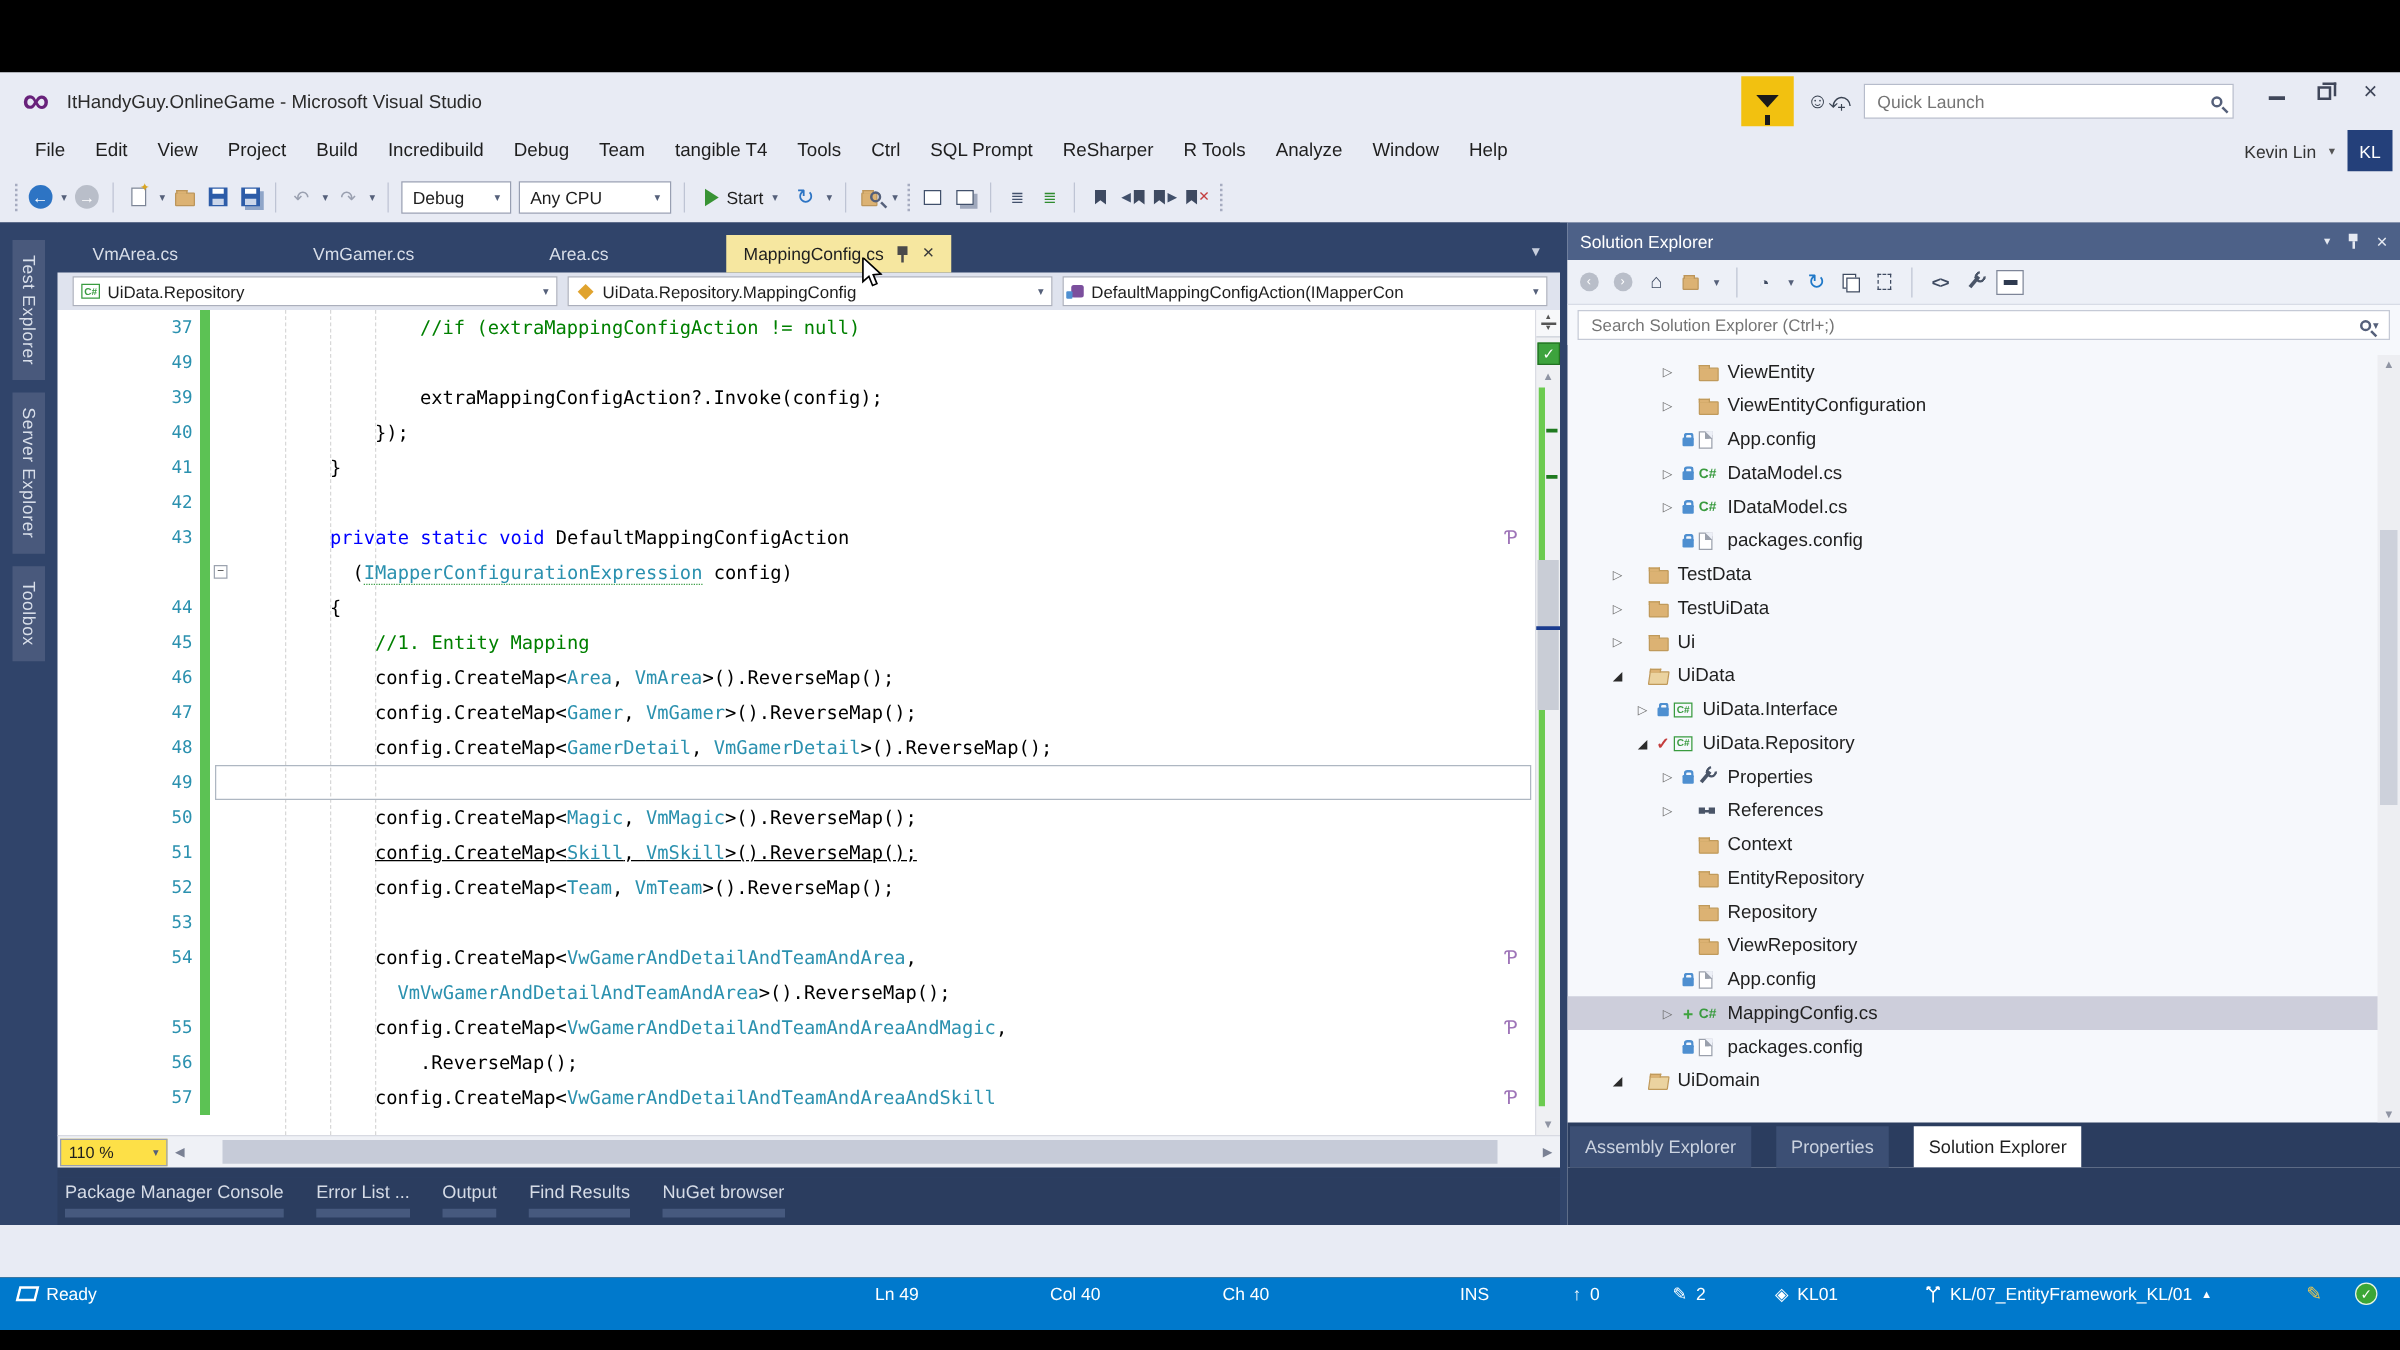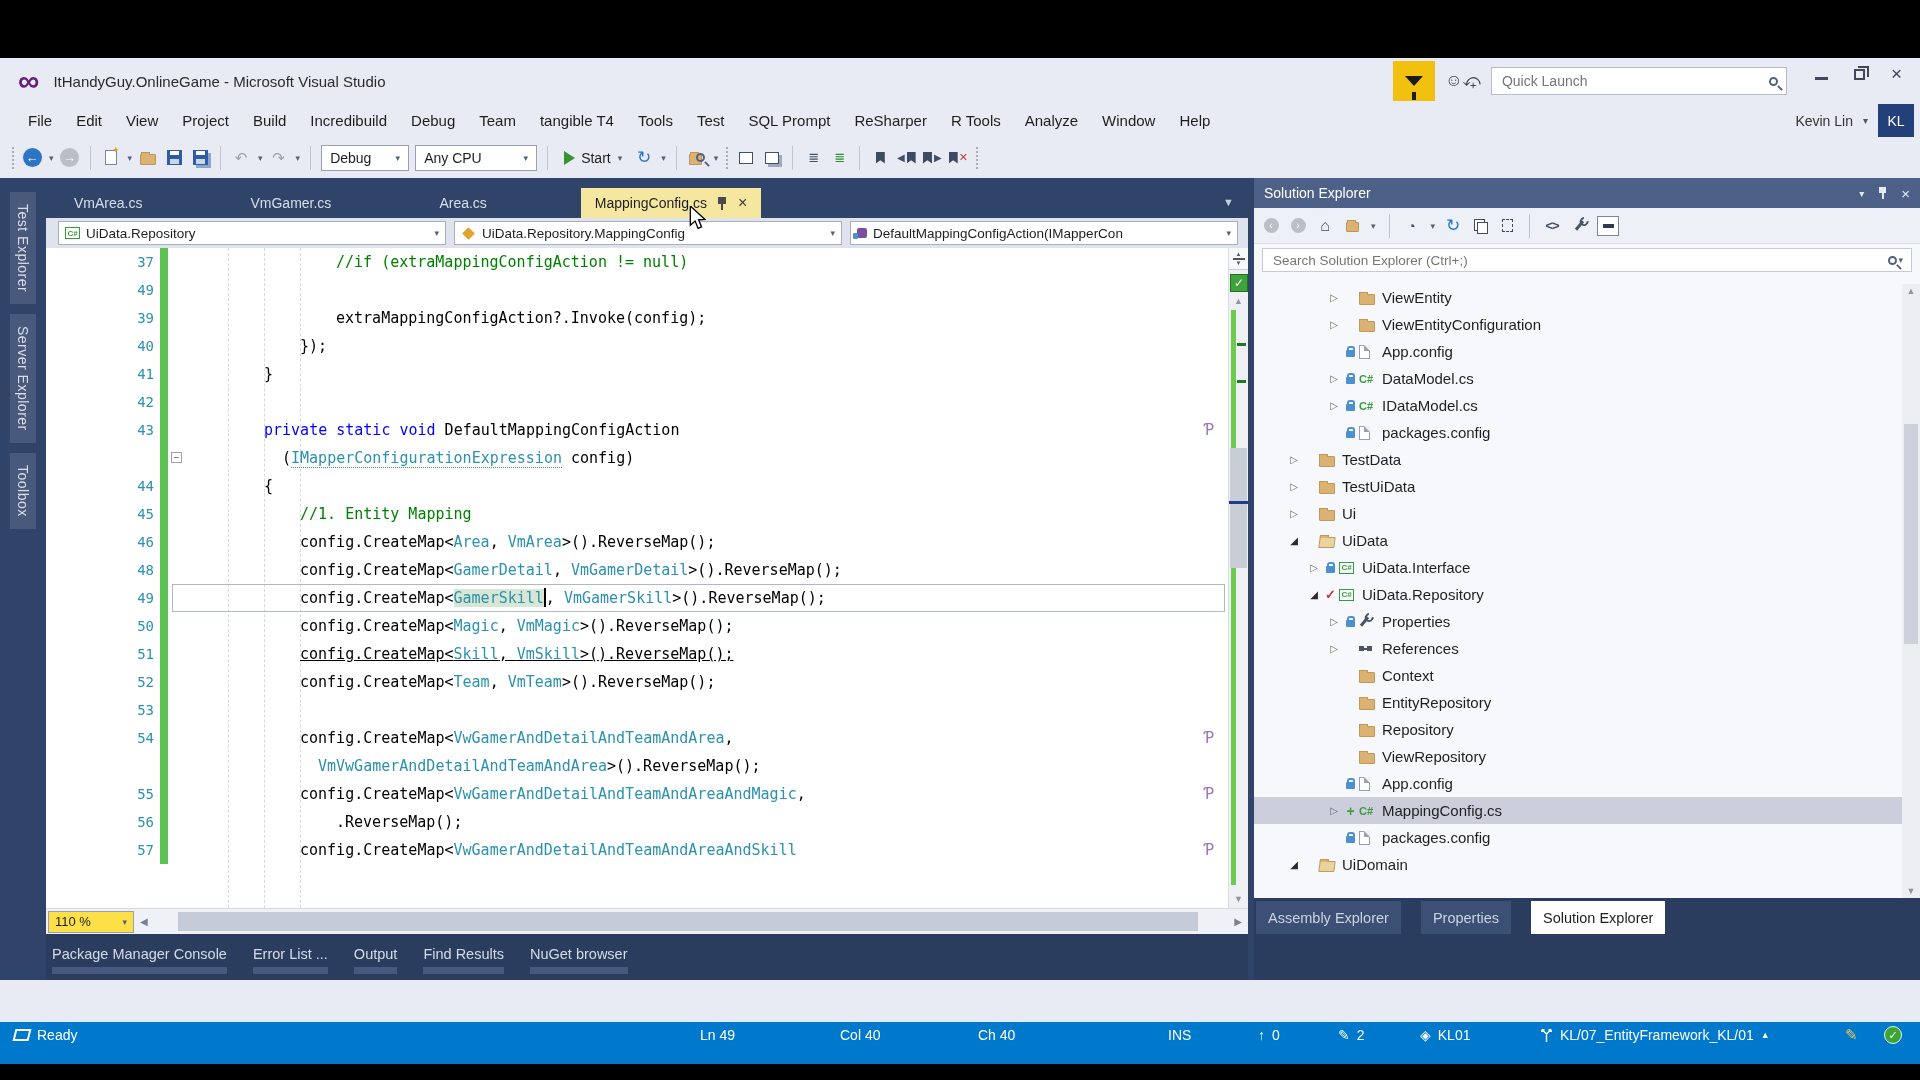--- a/index.html
+++ b/index.html
@@ -222,21 +222,21 @@
         <span class="menu-item">File</span>
         <span class="menu-item">Edit</span>
         <span class="menu-item">View</span>
         <span class="menu-item">Project</span>
         <span class="menu-item">Build</span>
         <span class="menu-item">Incredibuild</span>
         <span class="menu-item">Debug</span>
         <span class="menu-item">Team</span>
         <span class="menu-item">tangible T4</span>
         <span class="menu-item">Tools</span>
-        <span class="menu-item">Test</span>
+        <span class="menu-item">Ctrl</span>
         <span class="menu-item">SQL Prompt</span>
         <span class="menu-item">ReSharper</span>
         <span class="menu-item">R Tools</span>
         <span class="menu-item">Analyze</span>
         <span class="menu-item">Window</span>
         <span class="menu-item">Help</span>
       </div>
     <div class="mb-right">
       <span class="uname">Kevin Lin</span>
       <span class="ucaret">▾</span>
@@ -456,31 +456,37 @@
             </div>
             <div class="crow">
               <span class="gmargin"></span>
               <span class="lnum">46</span>
               <span class="chbar"></span>
               <span class="omargin"></span>
               <pre class="ctext" style="padding-left: 114px;"><span class="seg-pl">config.CreateMap&lt;</span><span class="seg-ty">Area</span><span class="seg-pl">, </span><span class="seg-ty">VmArea</span><span class="seg-pl">&gt;().ReverseMap();</span></pre>
             </div>
             <div class="crow">
               <span class="gmargin"></span>
+              <span class="lnum">47</span>
+              <span class="chbar"></span>
+              <span class="omargin"></span>
+              <pre class="ctext" style="padding-left: 114px;"><span class="seg-pl">config.CreateMap&lt;</span><span class="seg-ty">Gamer</span><span class="seg-pl">, </span><span class="seg-ty">VmGamer</span><span class="seg-pl">&gt;().ReverseMap();</span></pre>
+            </div>
+            <div class="crow">
+              <span class="gmargin"></span>
               <span class="lnum">48</span>
               <span class="chbar"></span>
               <span class="omargin"></span>
               <pre class="ctext" style="padding-left: 114px;"><span class="seg-pl">config.CreateMap&lt;</span><span class="seg-ty">GamerDetail</span><span class="seg-pl">, </span><span class="seg-ty">VmGamerDetail</span><span class="seg-pl">&gt;().ReverseMap();</span></pre>
             </div>
             <div class="crow cur">
               <span class="gmargin"></span>
               <span class="lnum">49</span>
               <span class="chbar"></span>
               <span class="omargin"></span>
-              <pre class="ctext" style="padding-left: 114px;"><span class="seg-pl">config.CreateMap&lt;</span><span class="seg-hl">GamerSkill</span><span class="caret"></span><span class="seg-pl">, </span><span class="seg-ty">VmGamerSkill</span><span class="seg-pl">&gt;().ReverseMap();</span></pre>
             </div>
             <div class="crow">
               <span class="gmargin"></span>
               <span class="lnum">50</span>
               <span class="chbar"></span>
               <span class="omargin"></span>
               <pre class="ctext" style="padding-left: 114px;"><span class="seg-pl">config.CreateMap&lt;</span><span class="seg-ty">Magic</span><span class="seg-pl">, </span><span class="seg-ty">VmMagic</span><span class="seg-pl">&gt;().ReverseMap();</span></pre>
             </div>
             <div class="crow">
               <span class="gmargin"></span>

